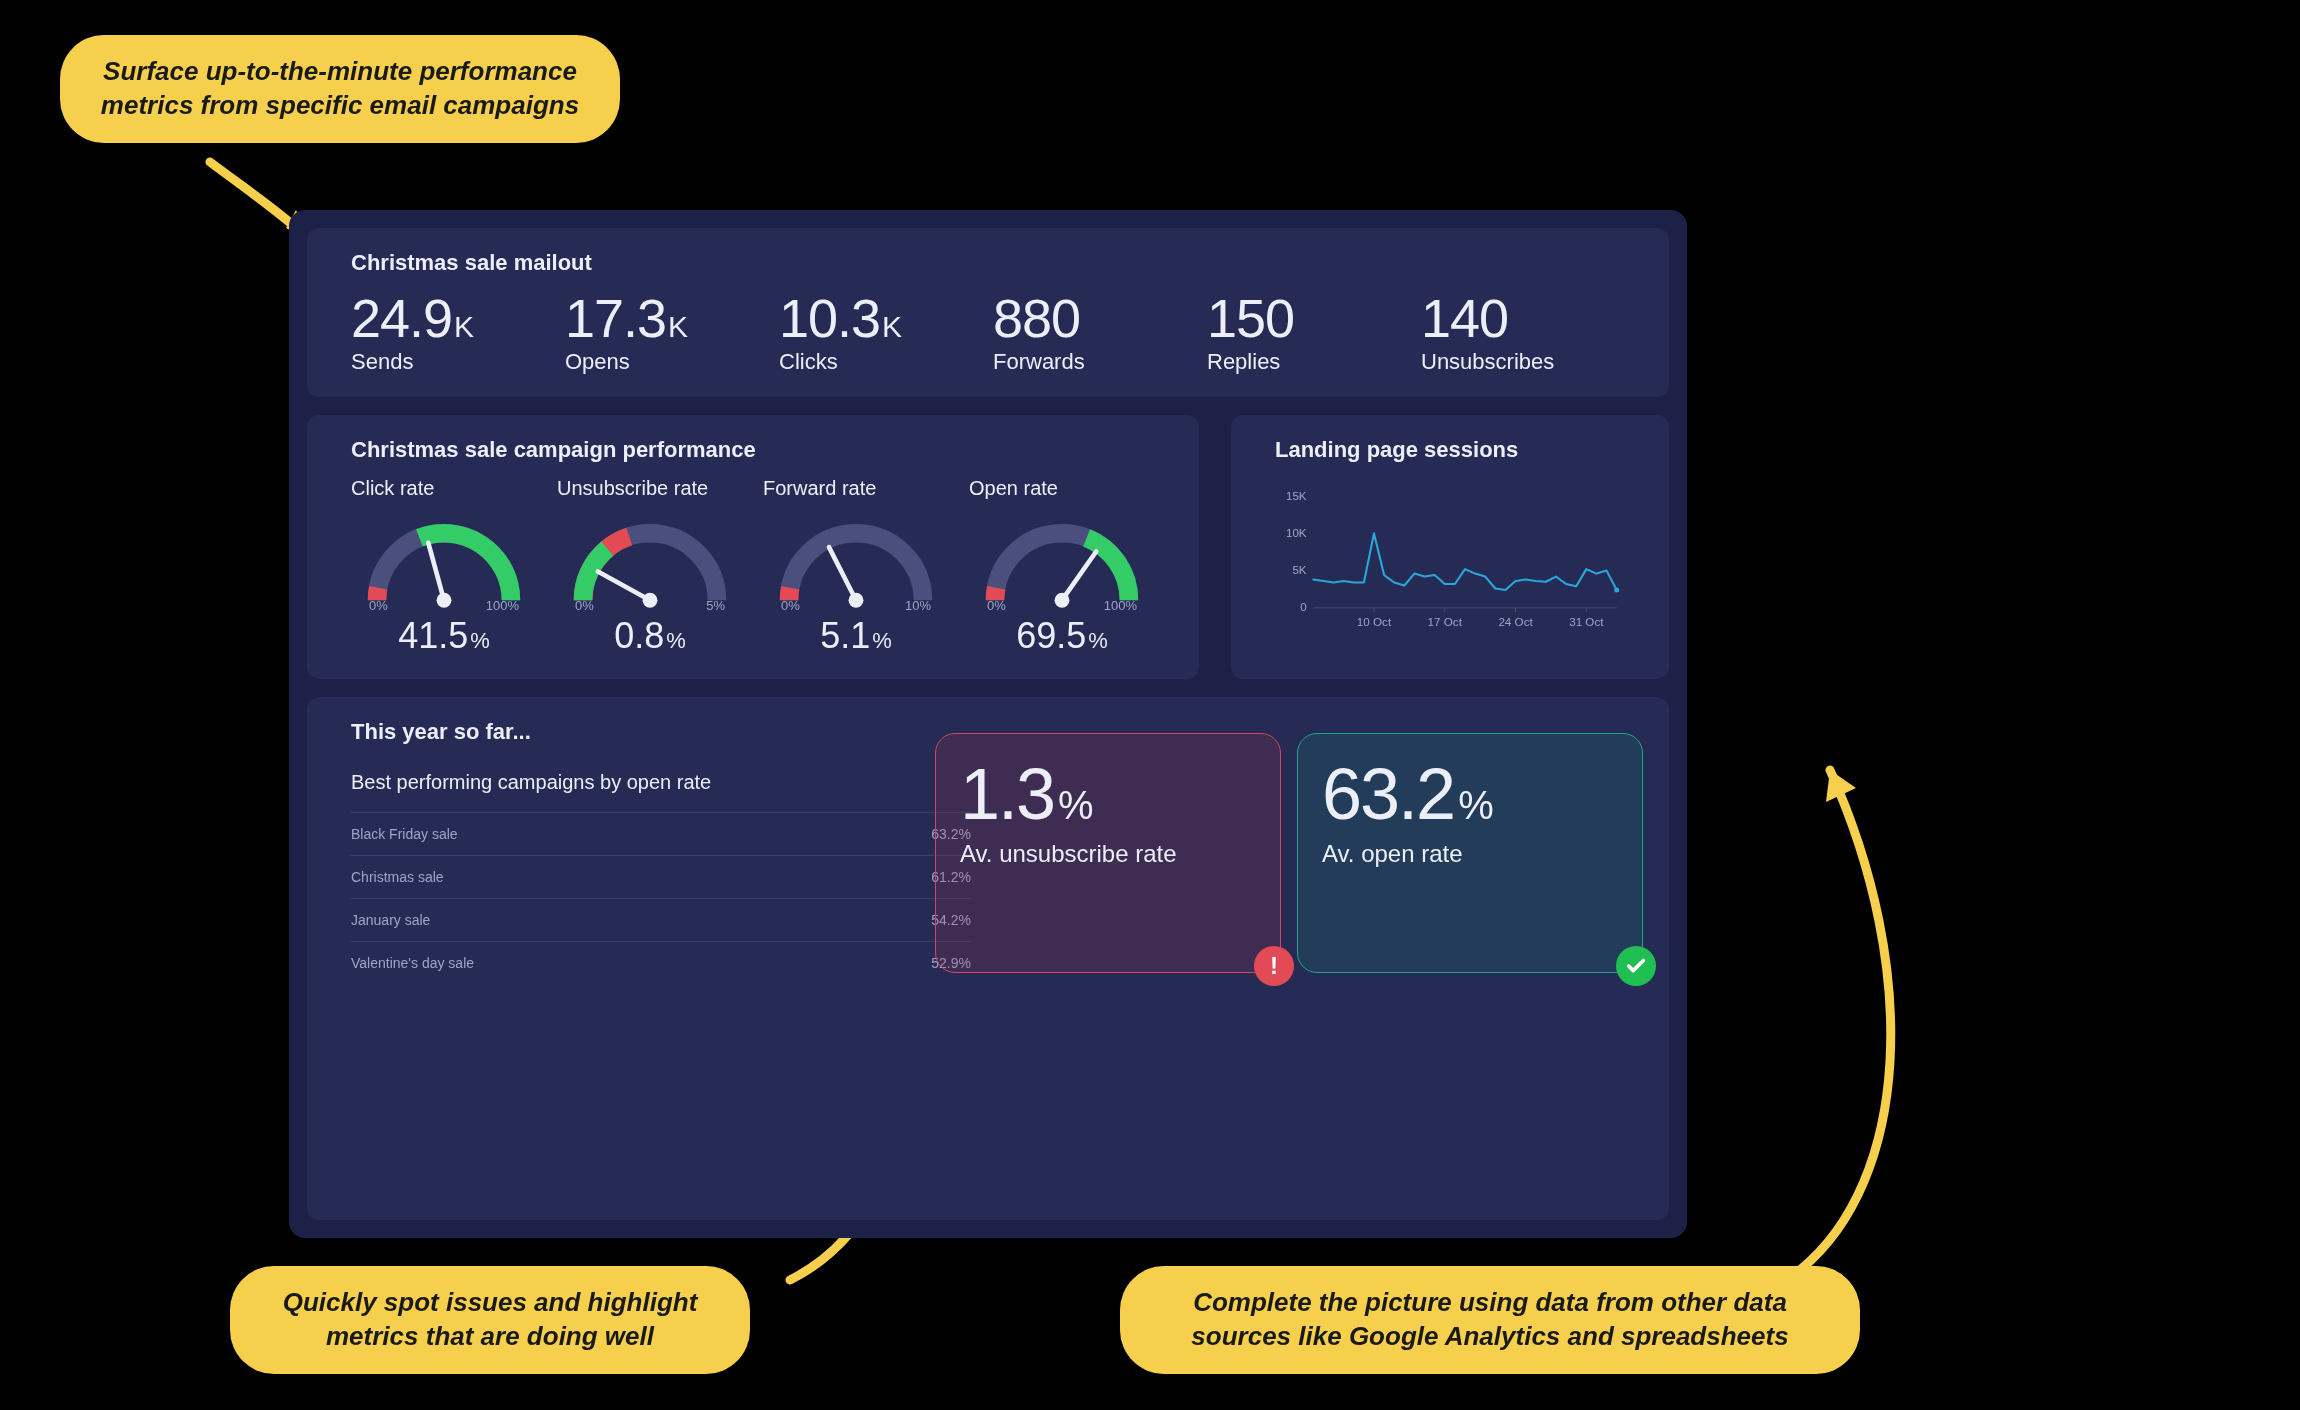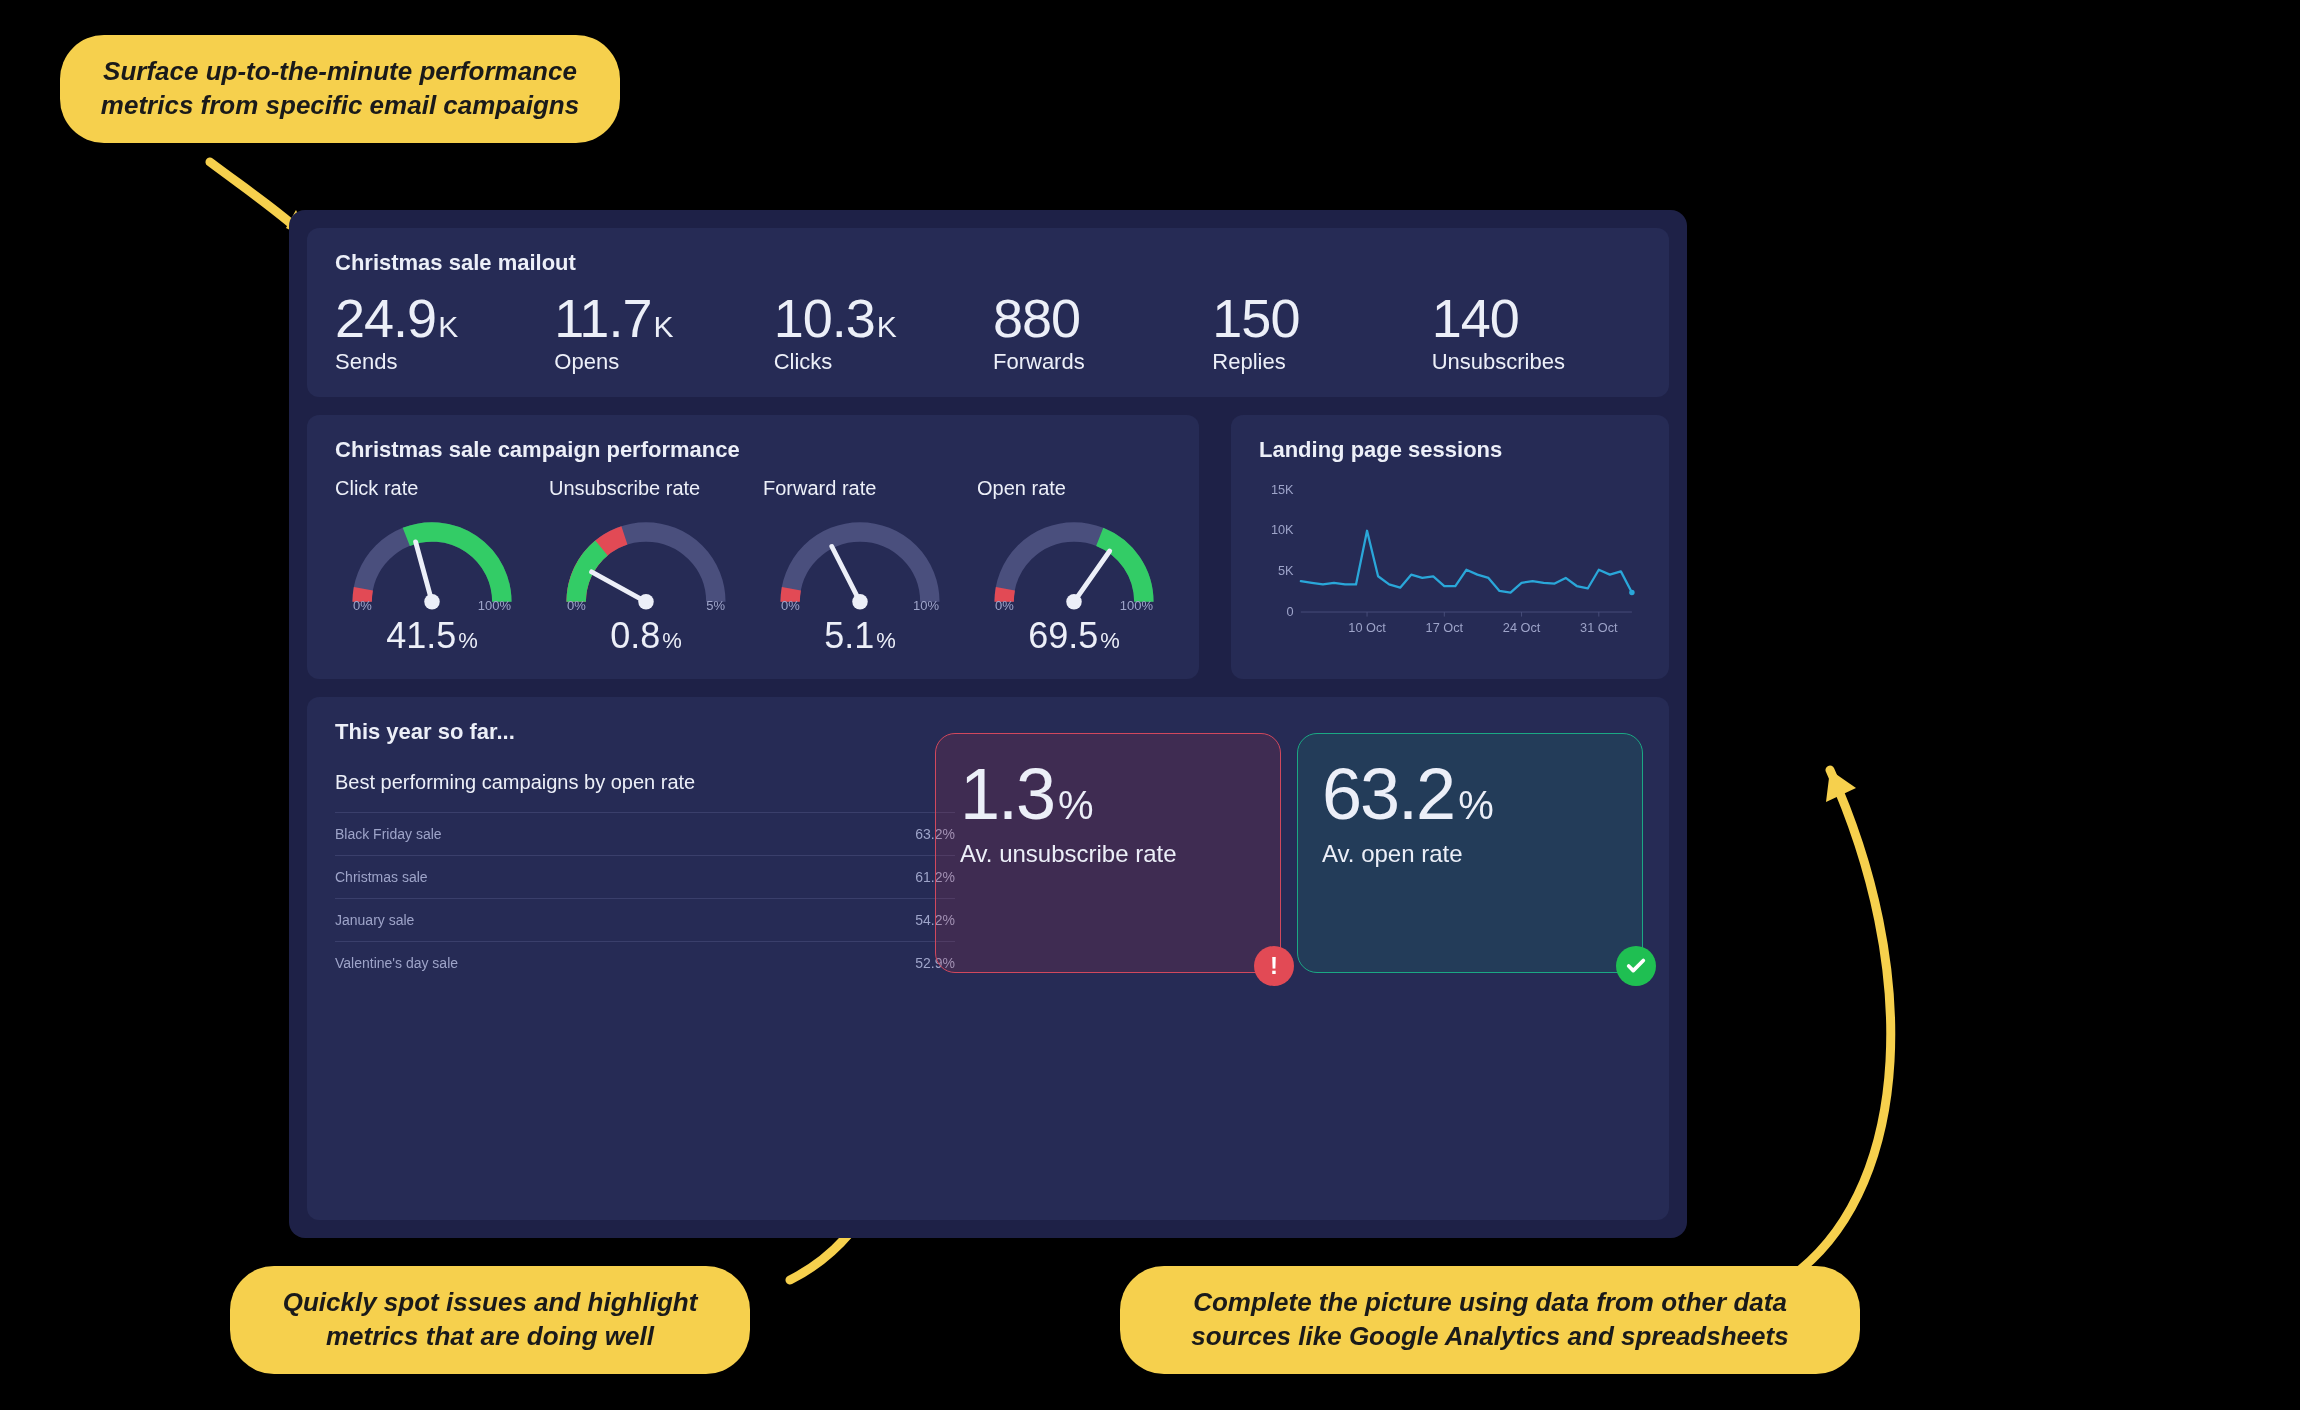--- a/index.html
+++ b/index.html
@@ -21,21 +21,21 @@
   html, body { margin:0; padding:0; width:2300px; height:1410px; background:var(--bg); font-family: -apple-system, BlinkMacSystemFont, "Segoe UI", Helvetica, Arial, sans-serif; color:var(--text); -webkit-font-smoothing:antialiased; }
   .stage { position:relative; width:2300px; height:1410px; }
 
   
   .dashboard {
     position:absolute; left:289px; top:210px; width:1398px; height:1028px;
     background: var(--panel); border-radius:16px; padding:18px;
     display:flex; flex-direction:column; gap:18px;
   }
   .card {
-    background: var(--panel-inner); border-radius:12px; padding:22px 28px;
+    background: var(--panel-inner); border-radius:12px; padding:22px 44px;
   }
   .card-title { font-size:22px; font-weight:600; color:var(--text); margin-bottom:14px; }
 
   
   .mailout-row { }
   .mailout-stats { display:flex; gap:10px;justify-content:center; }
   .stat { flex:1; }
   .stat-value { font-size:54px; font-weight:500; letter-spacing:-1px; line-height:1.05; }
   .stat-value .unit { font-size:30px; font-weight:500; margin-left:2px; }
   .stat-label { font-size:22px; color:var(--text); font-weight:400; margin-top:2px; }
@@ -121,21 +121,21 @@
   <div class="dashboard">
 
     <div class="card mailout-row">
       <div class="card-title">Christmas sale mailout</div>
       <div class="mailout-stats" id="mailout-stats">
           <div class="stat">
             <div class="stat-value"><span>24.9</span><span class="unit">K</span></div>
                  <div class="stat-label">Sends</div>
           </div>
           <div class="stat">
-            <div class="stat-value"><span>11.7</span><span class="unit">K</span></div>
+            <div class="stat-value"><span>17.3</span><span class="unit">K</span></div>
                  <div class="stat-label">Opens</div>
           </div>
           <div class="stat">
             <div class="stat-value"><span>10.3</span><span class="unit">K</span></div>
                  <div class="stat-label">Clicks</div>
           </div>
           <div class="stat">
             <div class="stat-value"><span>880</span><span class="unit"></span></div>
                  <div class="stat-label">Forwards</div>
           </div>

